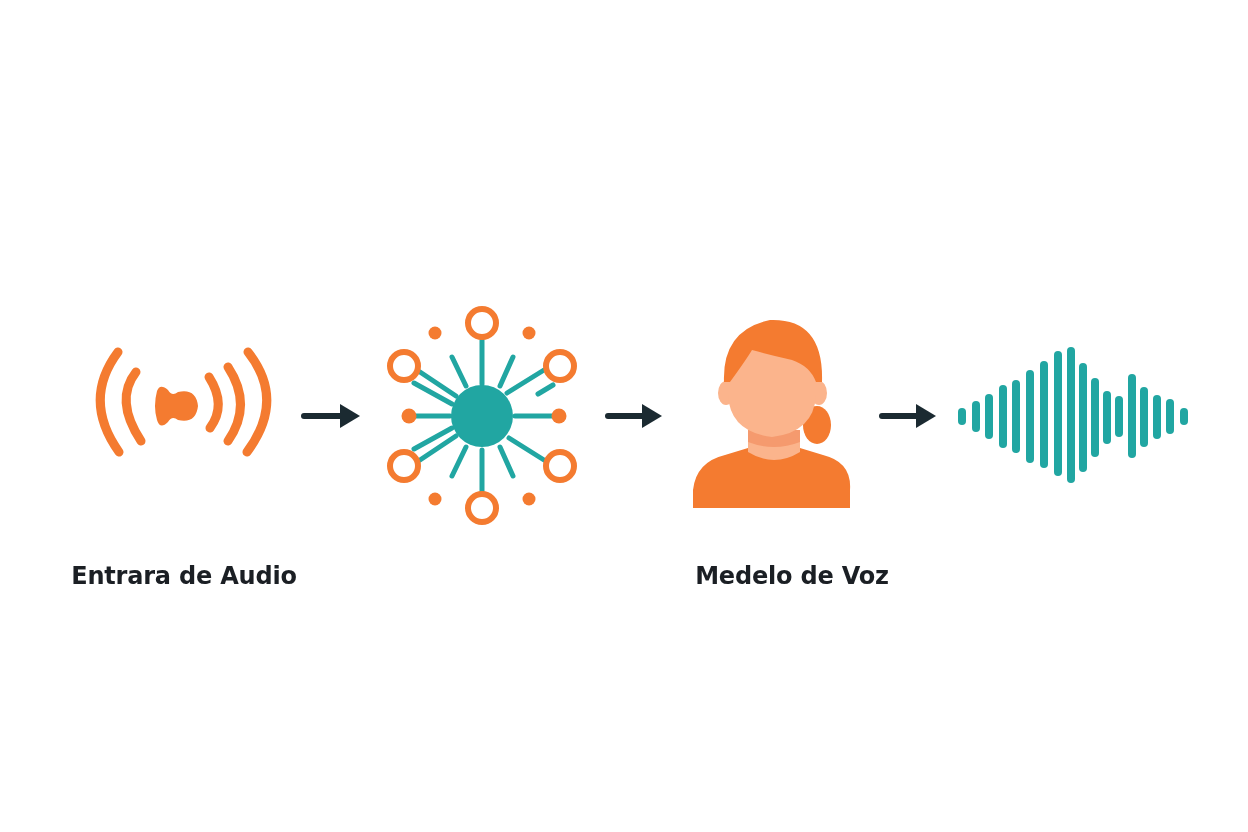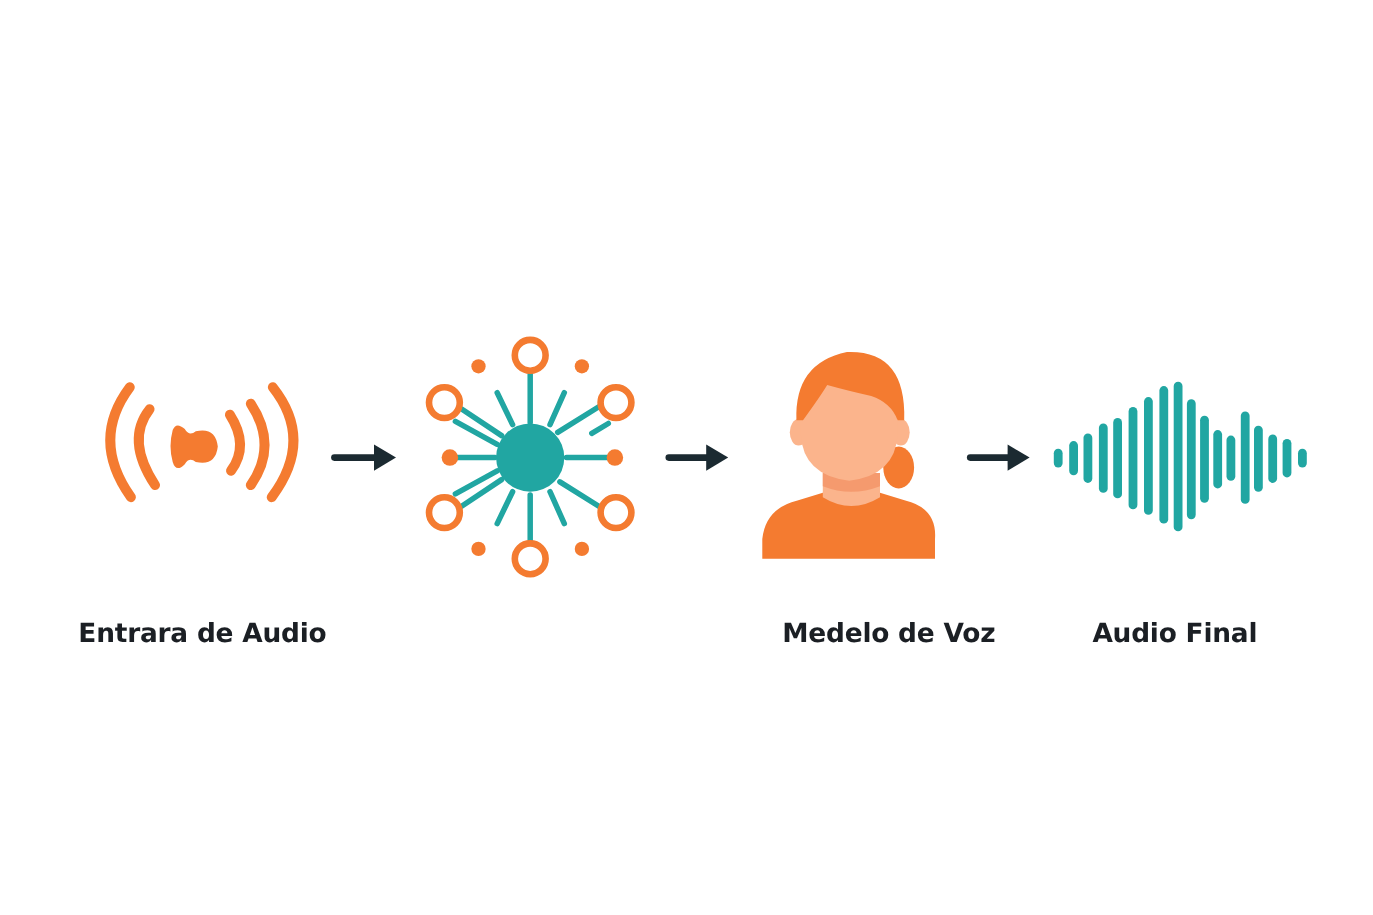--- a/index.html
+++ b/index.html
@@ -158,16 +158,15 @@
       <line x1="1109" y1="400" x2="1109" y2="433"></line>
       <line x1="1122" y1="378" x2="1122" y2="454"></line>
       <line x1="1134" y1="391" x2="1134" y2="443"></line>
       <line x1="1147" y1="399" x2="1147" y2="435"></line>
       <line x1="1160" y1="403" x2="1160" y2="430"></line>
       <line x1="1174" y1="412" x2="1174" y2="421"></line>
     </g>
   </svg>
 
   <div class="label" style="left:44px; width:260px;">Entrara de Audio</div>
-  <div class="label" style="left:668px; width:260px;">Medelo de Voz</div>
-  <div class="label" style="left:928px; width:260px;">Audio Final</div>
+  <div class="label" style="left:652px; width:260px;">Medelo de Voz</div>
 
 </div>
 
 </body></html>

